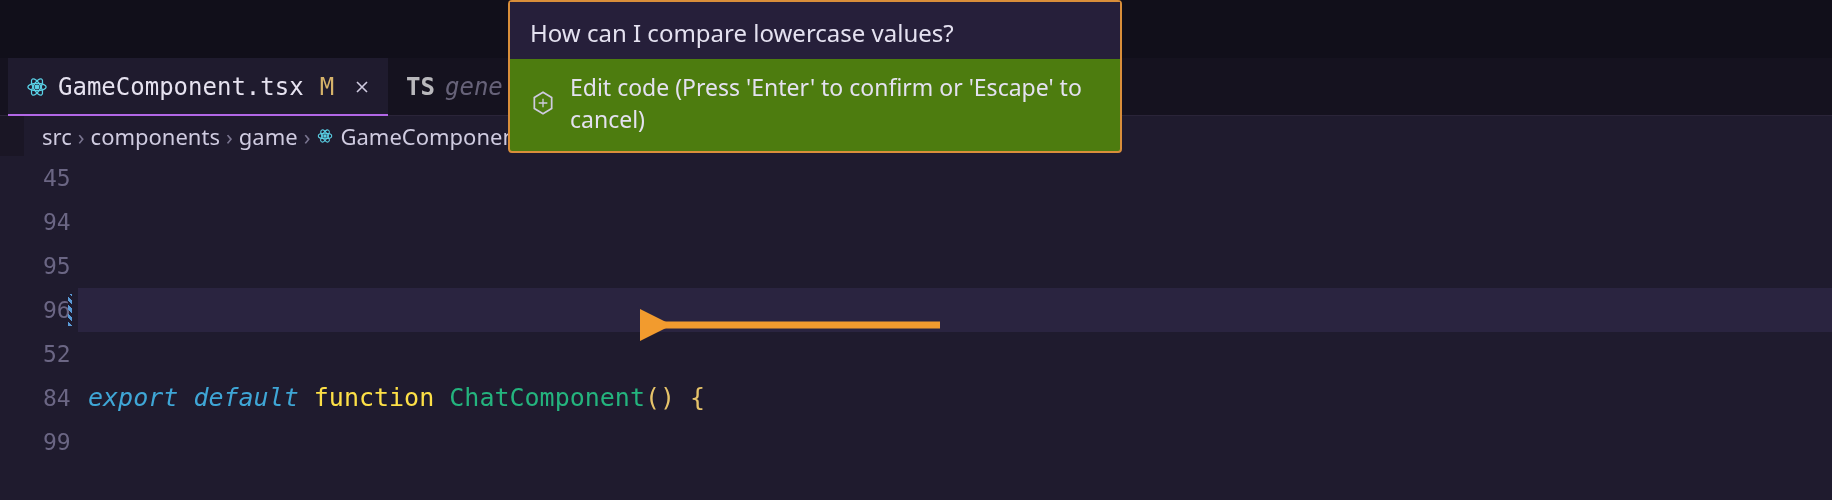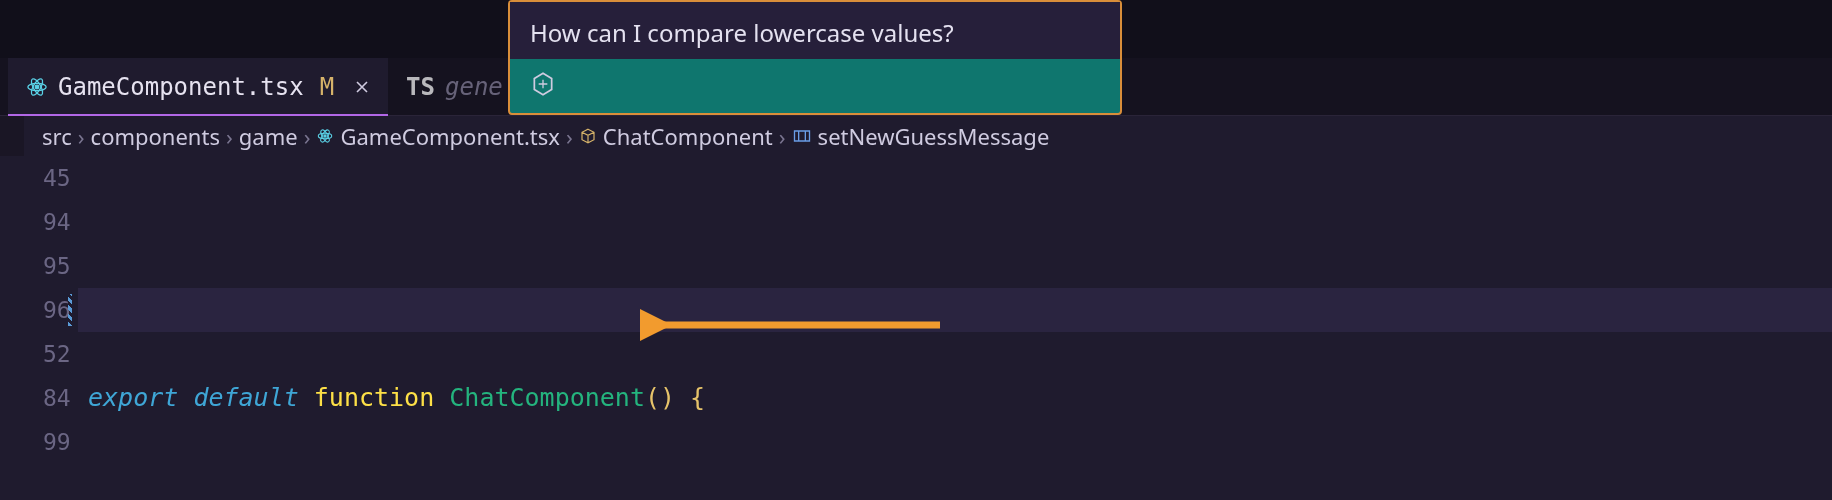--- a/index.html
+++ b/index.html
@@ -123,21 +123,21 @@
     left: 640px;
     pointer-events:none;
   }
 
   
   .popup {
     position:absolute;
     top:0;
     left:508px;
     width:614px;
-    background:#0f766e;
+    background:#4d7c0f;
     border:2px solid #d98e3a;
     border-radius:4px;
     padding:0;
     font-family:-apple-system,'Segoe UI',system-ui,sans-serif;
     z-index:10;
   }
   .popup-input{
     padding:14px 20px 10px;
     font-size:24px;
     color:#e4e1f0;
@@ -265,14 +265,15 @@
 
 <div class="popup">
   <div class="popup-input">How can I compare lowercase values?</div>
   <div class="popup-row">
     <span class="hex-icon">
       <svg width="26" height="26" viewBox="0 0 24 24" fill="none" stroke="#cfcbe0" stroke-width="1.6">
         <path d="M12 2l8 5v10l-8 5-8-5V7l8-5z"></path>
         <path d="M12 8v8M8 12h8" stroke-width="1.2"></path>
       </svg>
     </span>
+    <span>Edit code (Press 'Enter' to confirm or 'Escape' to cancel)</span>
   </div>
 </div>
 
 </body></html>

